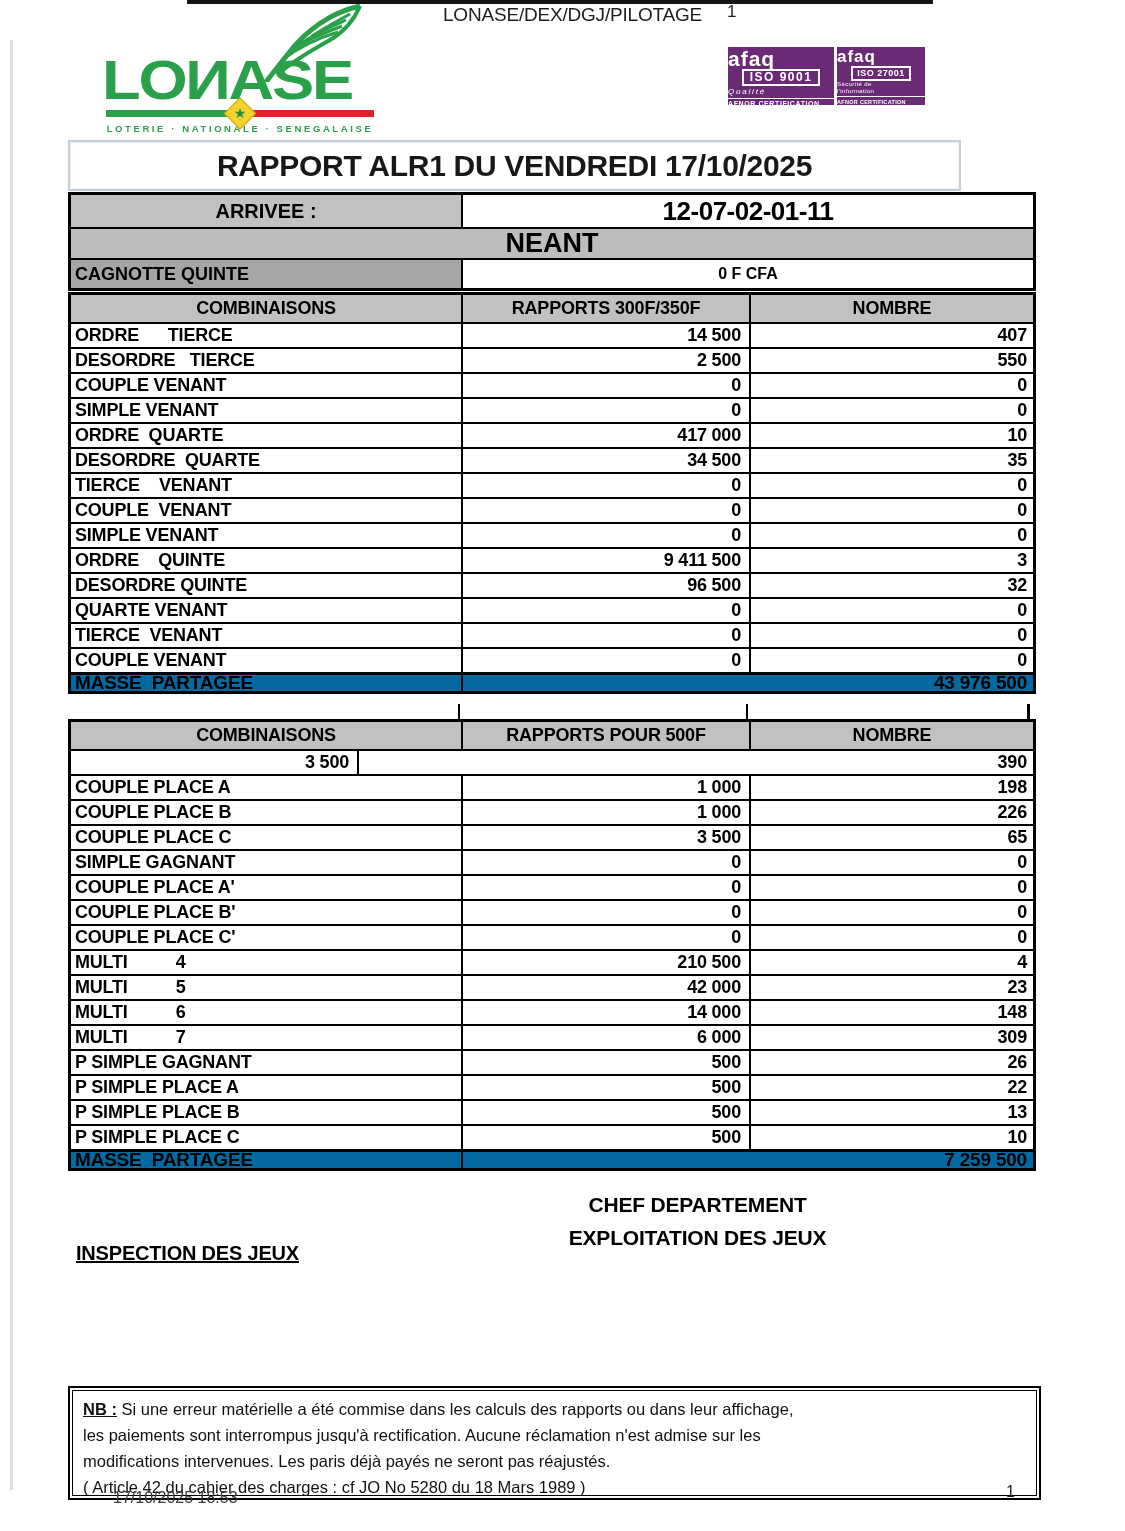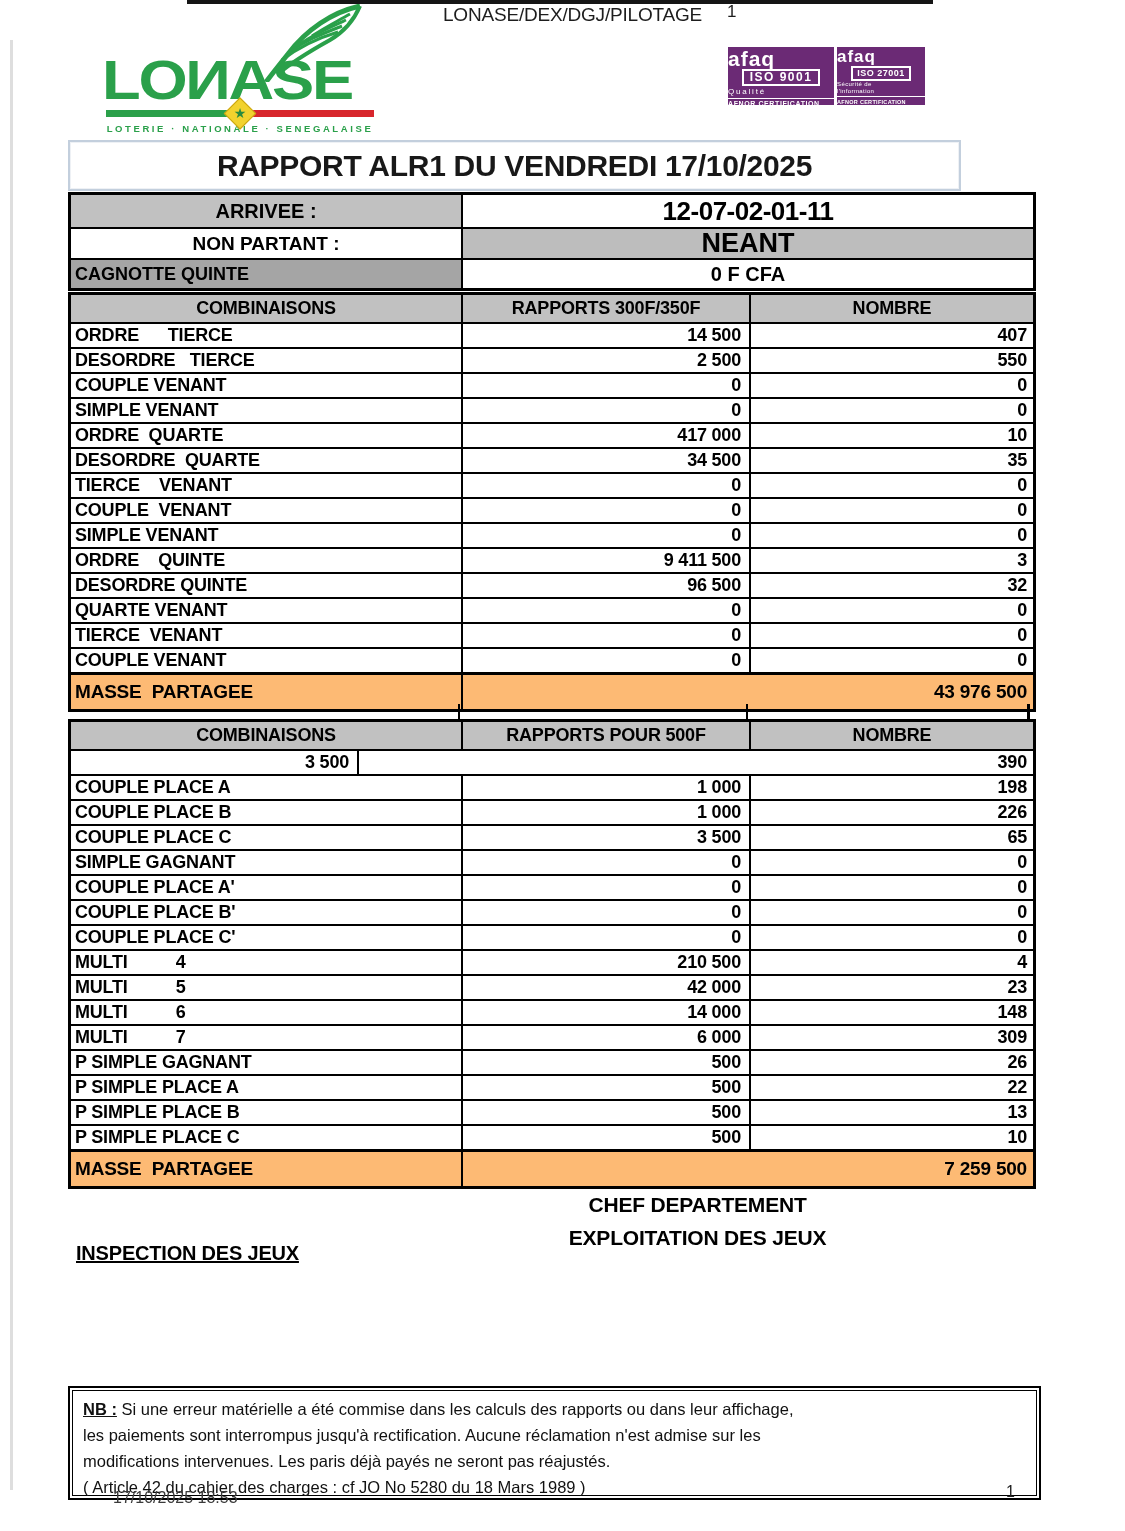--- a/index.html
+++ b/index.html
@@ -30,21 +30,21 @@
   .badge{background:#6b2a75;color:#fff;text-align:left;box-sizing:border-box;padding-top:1px;}
   .b1{width:106px;height:58px;}
   .b2{width:88px;height:58px;}
   .b-brand{font-weight:bold;letter-spacing:1px;}
   .b1 .b-brand{font-size:21px;line-height:21px;}
   .b2 .b-brand{font-size:17px;line-height:18px;}
   .b-iso{margin:0 auto;border:2px solid #fff;width:fit-content;font-weight:bold;}
   .b1 .b-iso{font-size:12px;line-height:13px;padding:0 6px;letter-spacing:1.5px;}
   .b2 .b-iso{font-size:9px;line-height:11px;padding:0 4px;letter-spacing:0.5px;}
   .b-label{letter-spacing:1.8px;}
-  .b1 .b-label{font-size:8px;line-height:11px;}
+  .b1 .b-label{font-size:8px;line-height:11px;font-style:italic;}
   .b2 .b-label{font-size:6px;line-height:7px;letter-spacing:0.4px;}
   .b-foot{border-top:1px solid #fff;font-weight:bold;margin-top:1px;}
   .b1 .b-foot{font-size:7px;line-height:10px;letter-spacing:0.6px;}
   .b2 .b-foot{font-size:5.5px;line-height:10px;letter-spacing:0.3px;}
   
   .title-box{position:absolute;left:68px;top:140px;width:889px;height:47px;background:#fff;
              border:2px solid #c3cfdd;box-shadow:inset 0 0 0 1px #eef1f5;
              display:flex;align-items:center;justify-content:center;}
   .title-text{font-size:30px;font-weight:bold;color:#181818;letter-spacing:-0.3px;}
   
@@ -53,28 +53,28 @@
   .i-row + .i-row{border-top:2px solid #000;}
   .i-l{width:392px;border-right:2px solid #000;display:flex;align-items:center;justify-content:center;
        font-weight:bold;box-sizing:border-box;}
   .i-v{flex:1;display:flex;align-items:center;justify-content:center;font-weight:bold;}
   .r1{height:32px;} .r2{height:29px;} .r3{height:28px;}
   .r1 .i-l{background:#c1c1c1;font-size:20px;}
   .r1 .i-v{font-size:26px;letter-spacing:-0.5px;}
   .r2 .i-l{font-size:19px;}
   .r2 .i-v{background:#bdbdbd;font-size:27px;}
   .r3 .i-l{background:#a5a5a5;font-size:18px;justify-content:flex-start;padding-left:4px;}
-  .r3 .i-v{font-size:20px;text-align:center;}
+  .r3 .i-v{font-size:16px;text-align:center;}
   
   .table{position:absolute;left:68px;width:962px;border:3px solid #000;background:#fff;}
   .tbl1{top:292px;} .tbl2{top:719px;}
   .t-row{display:flex;height:25px;box-sizing:border-box;}
   .t-head{height:27px;background:#c1c1c1;}
   .t-body .t-row{border-top:2px solid #000;}
-  .t-foot{height:37px;background:#fdba74;border-top:3px solid #000;text-align:center;}
+  .t-foot{height:19px;background:#0369a1;border-top:3px solid #000;text-align:center;}
   .cell{box-sizing:border-box;font-weight:bold;font-size:18px;display:flex;align-items:center;
         overflow:hidden;letter-spacing:-0.2px;}
   .c1{width:392px;border-right:2px solid #000;padding-left:4px;justify-content:flex-start;white-space:pre;}
   .c2{width:288px;border-right:2px solid #000;padding-right:8px;justify-content:flex-end;}
   .c3{flex:1;padding-right:6px;justify-content:flex-end;}
   .t-head .cell{justify-content:center;padding:0;white-space:normal;}
   .cf1{width:392px;border-right:2px solid #000;padding-left:4px;justify-content:flex-start;
        white-space:pre;font-size:19px;}
   .cf2{flex:1;padding-right:6px;justify-content:flex-end;font-size:19px;}
   
@@ -145,21 +145,20 @@
   <div class="title-box">
     <div class="title-text">RAPPORT ALR1 DU VENDREDI 17/10/2025</div>
   </div>
 
   <div class="info">
     <div class="i-row r1">
       <div class="i-l">ARRIVEE :</div>
       <div class="i-v">12-07-02-01-11</div>
     </div>
     <div class="i-row r2">
-      <div class="i-l">NON PARTANT  :</div>
       <div class="i-v">NEANT</div>
     </div>
     <div class="i-row r3">
       <div class="i-l">CAGNOTTE QUINTE</div>
       <div class="i-v">0 F CFA</div>
     </div>
   </div>
 
   <div class="table tbl1">
     <div class="t-row t-head">

